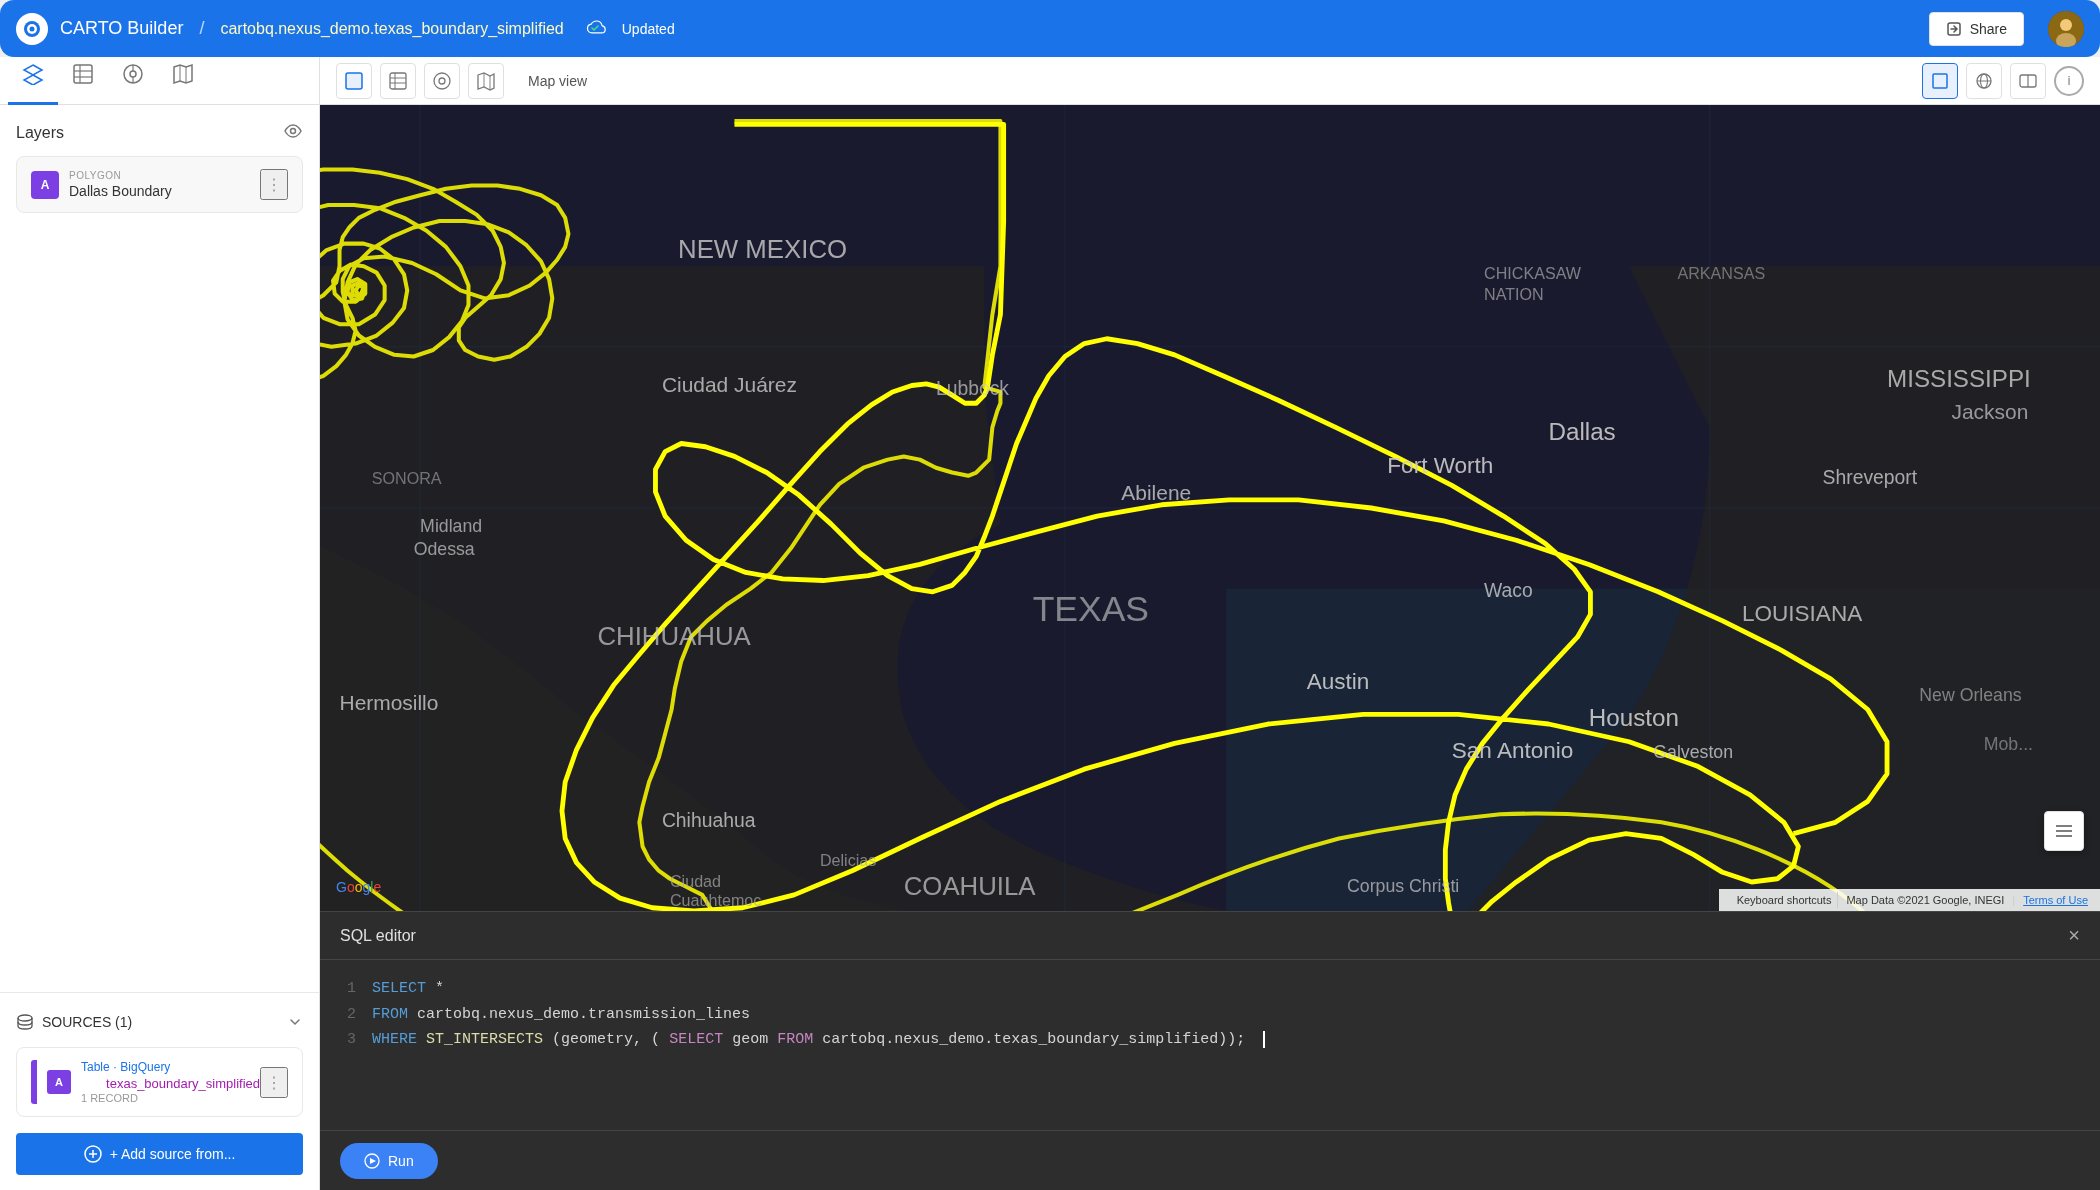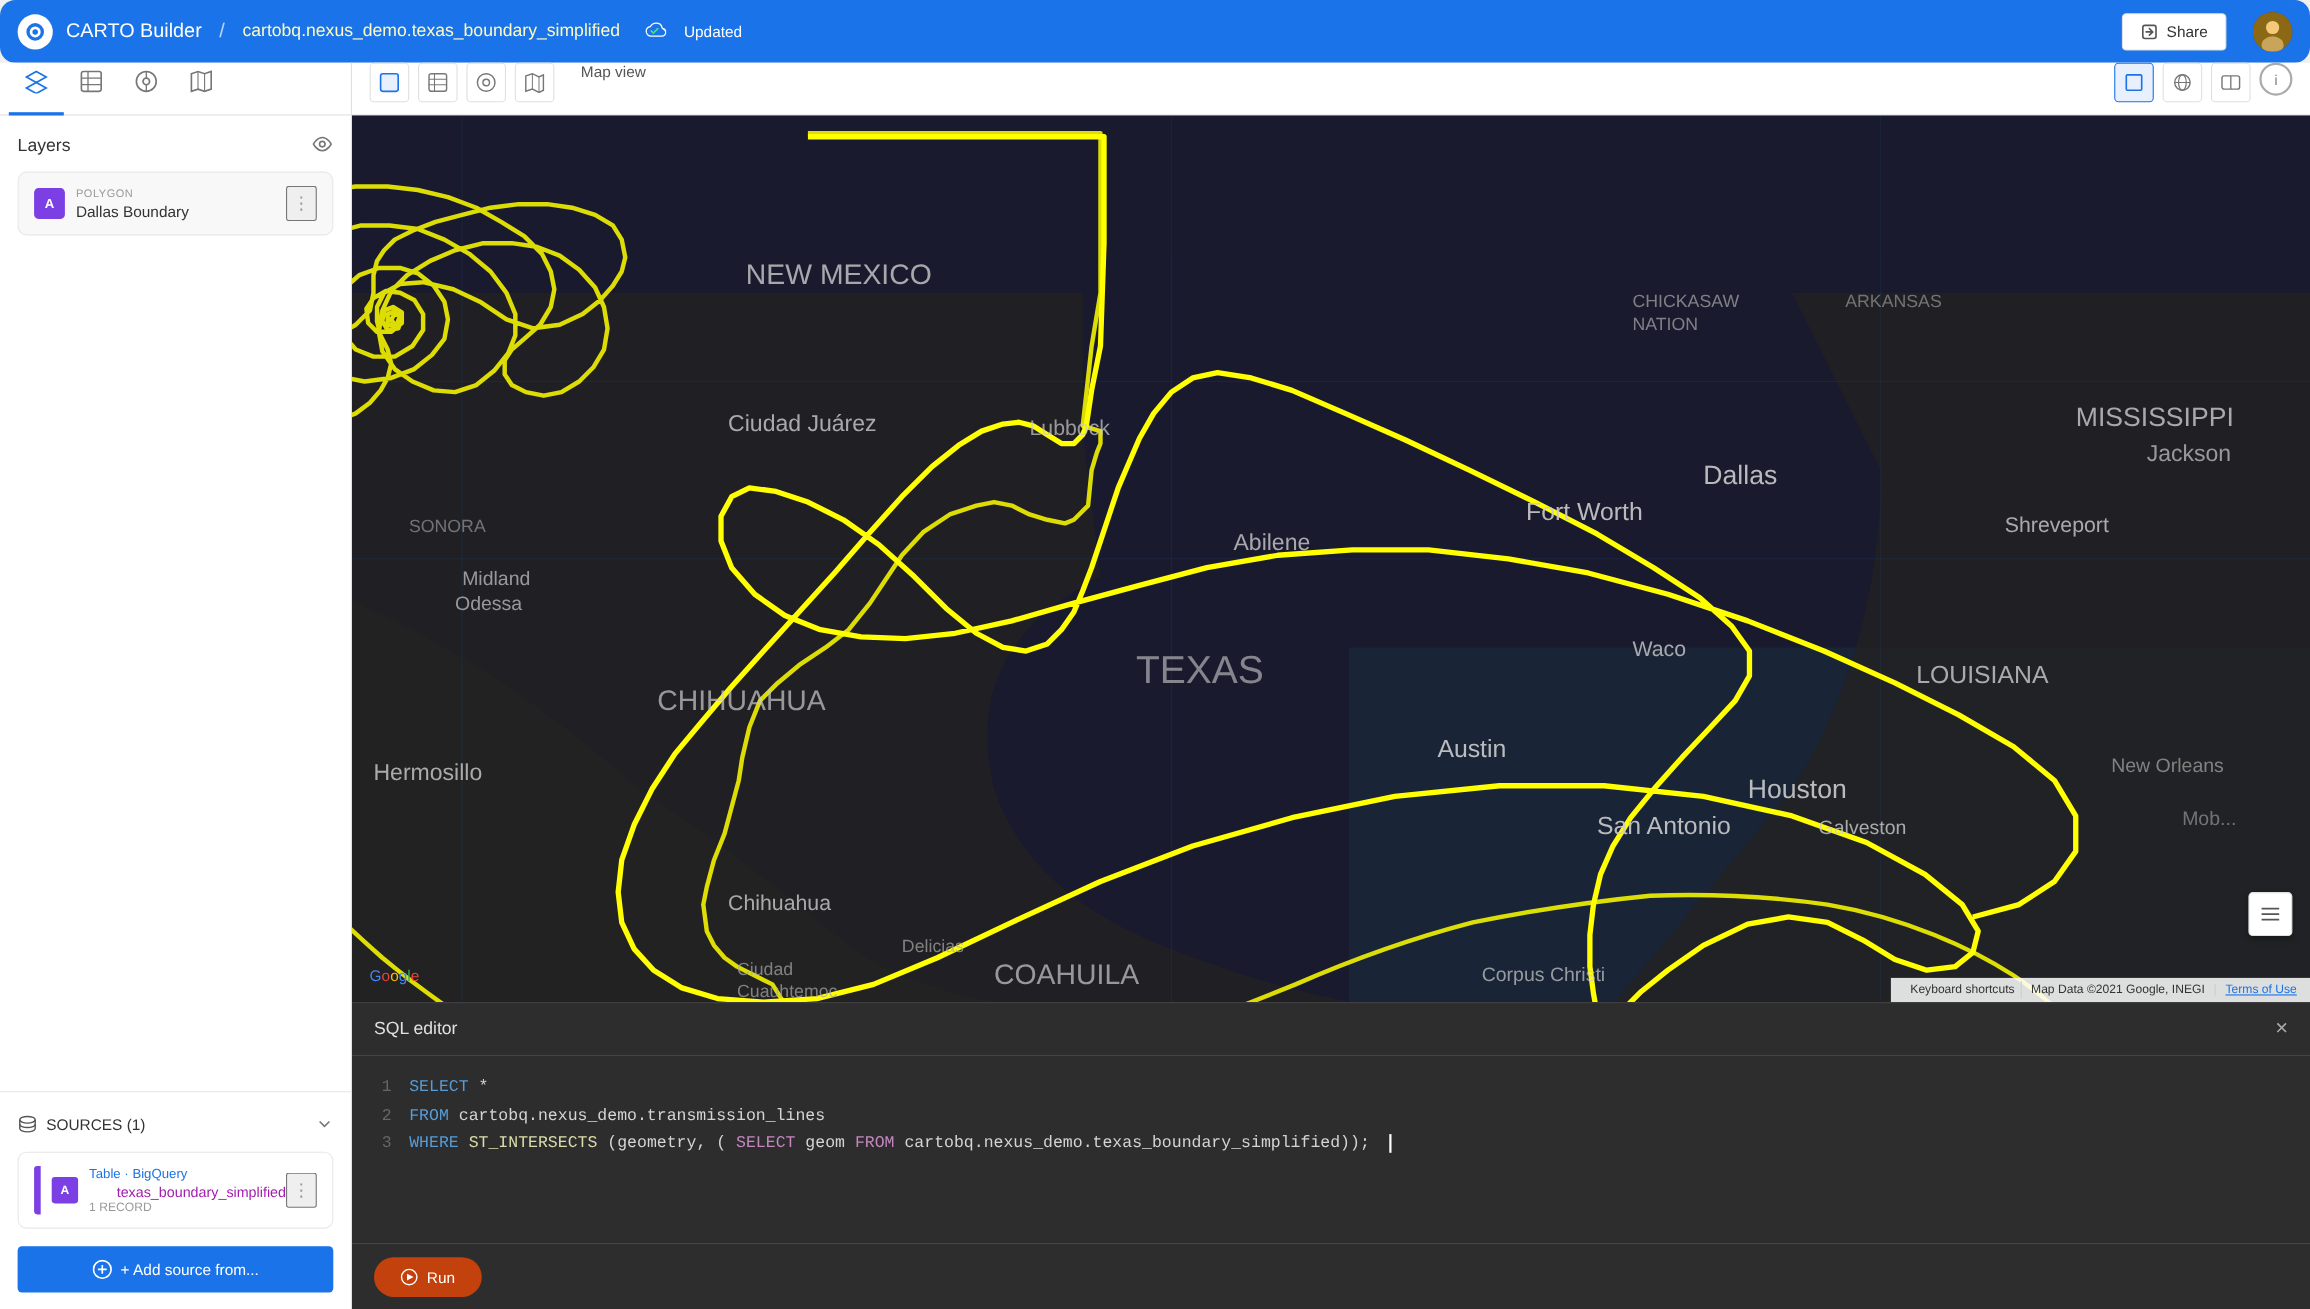--- a/index.html
+++ b/index.html
@@ -249,20 +249,21 @@
       display: flex;
       flex-direction: column;
     }
 
     
     .map-toolbar {
       height: 48px;
       background: white;
       border-bottom: 1px solid #e0e0e0;
       display: flex;
+      align-items: center;
       padding: 0 16px;
       gap: 8px;
     }
     .map-tool-btn {
       width: 36px; height: 36px;
       border: 1px solid #e0e0e0;
       border-radius: 4px;
       cursor: pointer;
       display: flex; align-items: center; justify-content: center;
       background: white;
@@ -355,21 +356,21 @@
       border-right: 2px solid #fff;
       animation: blink 1s infinite;
     }
     @keyframes blink { 0%,100%{opacity:1} 50%{opacity:0} }
 
     .sql-footer {
       padding: 12px 20px;
       border-top: 1px solid #444;
     }
     .run-btn {
-      background: #c2410c;
+      background: #3b82f6;
       color: white;
       border: none;
       border-radius: 24px;
       padding: 10px 24px;
       font-size: 14px;
       font-weight: 500;
       cursor: pointer;
       display: flex;
       align-items: center;
       gap: 8px;

